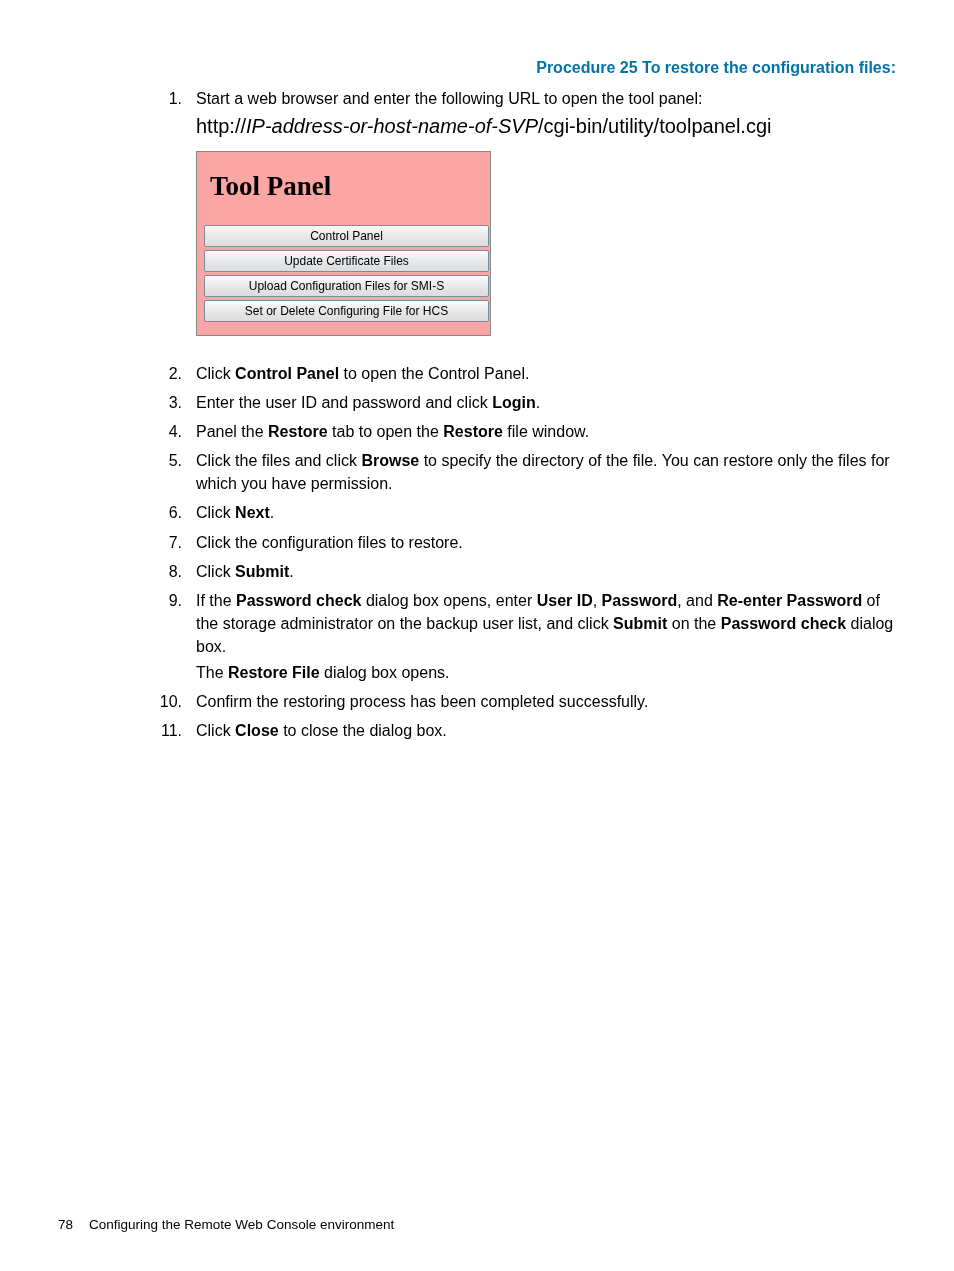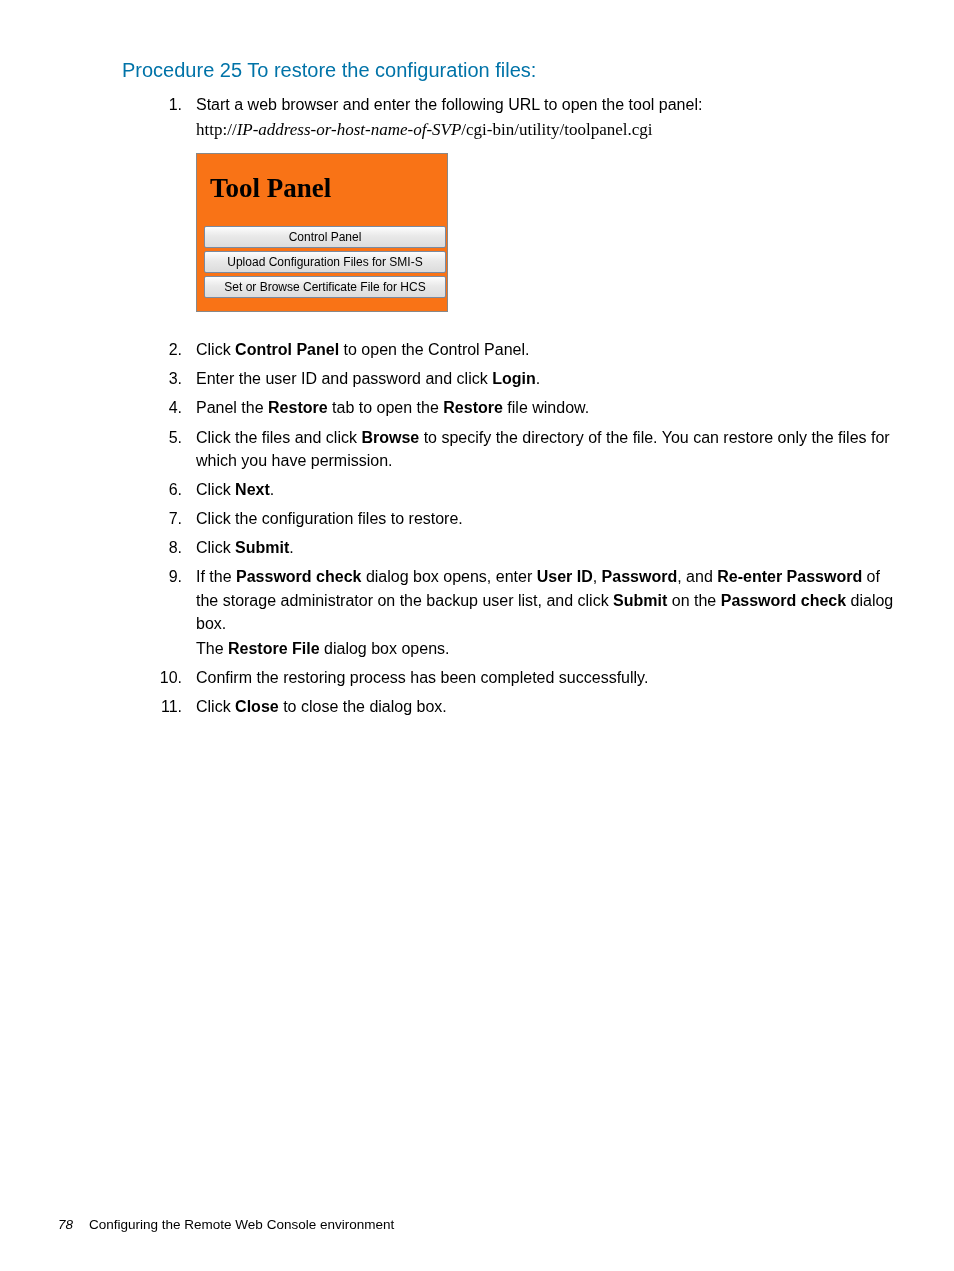--- a/index.html
+++ b/index.html
@@ -14,23 +14,24 @@
     height: 1271px;
     position: relative;
     box-sizing: border-box;
   }
   .page {
     padding: 56px 58px 0 58px;
     box-sizing: border-box;
   }
   .procedure-title {
     color: #0073a8;
-    font-weight: normal;
-    font-size: 20px;
+    font-weight: bold;
+    font-size: 16px;
     margin: 0 0 8px 64px;
+    text-align: right;
   }
   .step-list {
     list-style: none;
     padding: 0;
     margin: 0;
   }
   .step {
     display: flex;
     margin: 0 0 4px 100px;
   }
@@ -41,31 +42,31 @@
     padding-right: 14px;
     box-sizing: border-box;
   }
   .step-body {
     flex: 1;
   }
   .step-body p {
     margin: 0 0 2px 0;
   }
   .mono {
-    font-family: Liberation Serif, serif;
-    font-size: 17px;
+    font-family: Liberation Sans, sans-serif;
+    font-size: 20px;
   }
   .mono .italic {
     font-style: italic;
   }
   b { font-weight: bold; }
   
   .tool-panel {
-    width: 252px;
-    background: #f97316;
+    width: 295px;
+    background: #fca5a5;
     border: 1px solid #888;
     padding: 7px 1px 10px 7px;
     margin: 10px 0 22px 0;
     box-sizing: border-box;
     font-family: Arial, Helvetica, sans-serif;
   }
   .tool-panel-title {
     font-family: "Times New Roman", Times, serif;
     font-weight: bold;
     font-size: 27px;
@@ -92,43 +93,43 @@
   }
   .footer {
     position: absolute;
     bottom: 36px;
     left: 58px;
     font-size: 13.5px;
     color: #000;
   }
   .footer .pn {
     margin-right: 16px;
-    font-style: italic;
   }
 </style>
 </head>
 <body>
 
 <div class="page">
 
   <div class="procedure-title">Procedure 25 To restore the configuration files:</div>
 
   <div class="step-list">
 
     <div class="step">
       <div class="step-num">1.</div>
       <div class="step-body">
         <p>Start a web browser and enter the following URL to open the tool panel:</p>
         <p class="mono"><span>http://</span><span class="italic">IP-address-or-host-name-of-SVP</span><span>/cgi-bin/utility/toolpanel.cgi</span></p>
 
         <div class="tool-panel">
           <div class="tool-panel-title">Tool Panel</div>
           <div class="tp-btn">Control Panel</div>
+          <div class="tp-btn">Update Certificate Files</div>
           <div class="tp-btn">Upload Configuration Files for SMI-S</div>
-          <div class="tp-btn">Set or Browse Certificate File for HCS</div>
+          <div class="tp-btn">Set or Delete Configuring File for HCS</div>
         </div>
       </div>
     </div>
 
     <div class="step">
       <div class="step-num">2.</div>
       <div class="step-body">
         <p><span>Click </span><b>Control Panel</b><span> to open the Control Panel.</span></p>
       </div>
     </div>

